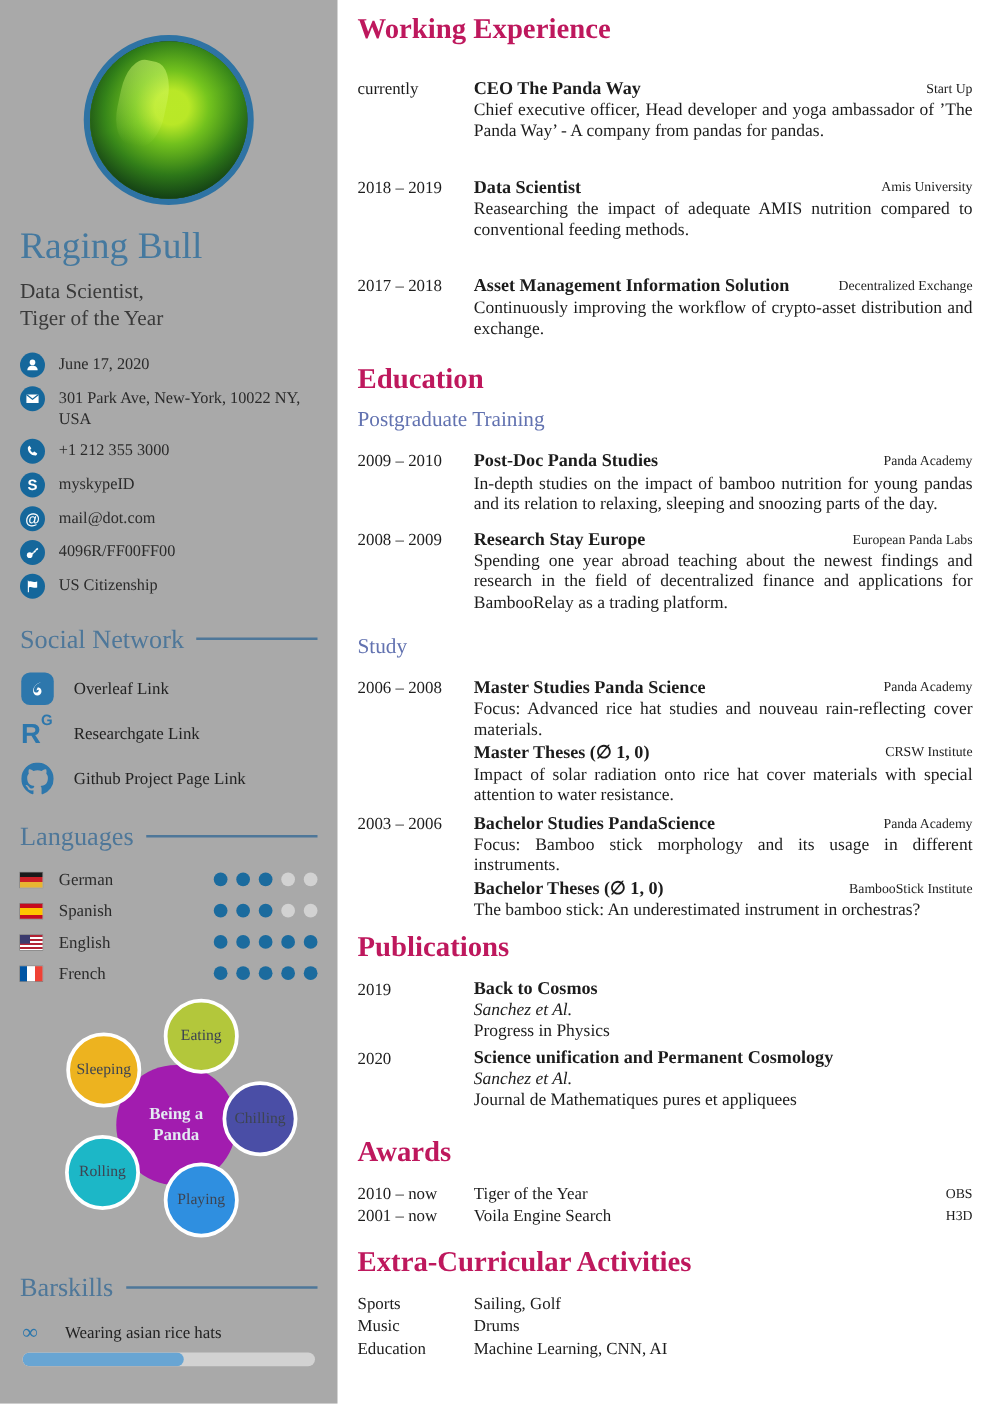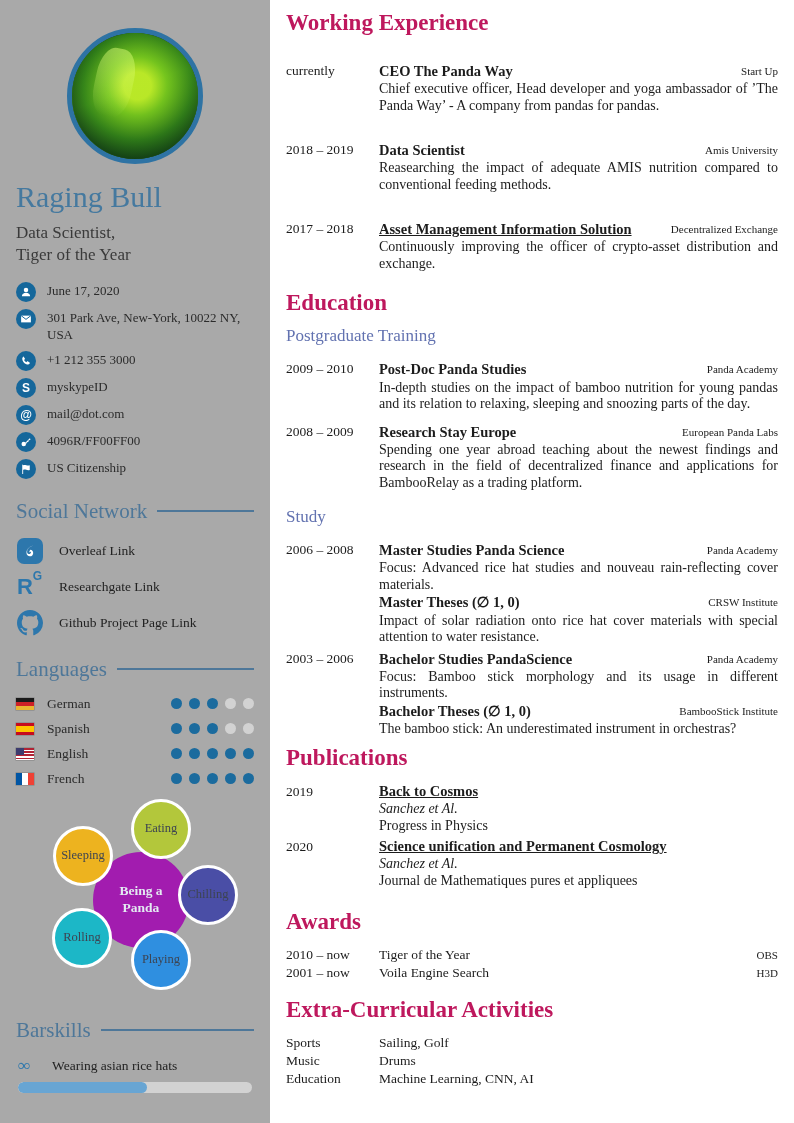--- a/index.html
+++ b/index.html
@@ -70,21 +70,21 @@
   .entry.we { margin-bottom:27px; }
   .period { font-size:13.5px; padding-top:1px; }
   .e-head { display:flex; align-items:flex-start; }
   .e-title { font-weight:bold; font-size:14.5px; flex:1; padding-right:12px; line-height:1.25; }
   .e-org { font-size:11px; white-space:nowrap; padding-top:3px; }
   .e-desc { font-size:14px; line-height:1.18; text-align:justify; margin-top:1px; }
   .gap-we { height:22px; }
   .sec-space { margin-top:18px; }
 
   .pub { display:grid; grid-template-columns:93px 1fr; margin-bottom:4px; }
-  .p-title { font-weight:bold; font-size:14.5px;text-decoration:underline; }
+  .p-title { font-weight:bold; font-size:14.5px; }
   .p-auth { font-style:italic; font-size:14px; margin-top:1px; }
   .p-journal { font-size:14px; margin-top:1px; }
 
   .aw { display:grid; grid-template-columns:93px 1fr auto; font-size:13.5px; margin-bottom:2px; }
   .aw .a-org { font-size:11px; padding-top:2px; }
 
   .xr { display:grid; grid-template-columns:93px 1fr; font-size:13.5px; margin-bottom:2px; }
 </style>
 </head>
 <body>
@@ -297,24 +297,24 @@
           <span class="e-org">Amis University</span>
         </div>
         <div class="e-desc">Reasearching the impact of adequate AMIS nutrition compared to conventional feeding methods.</div>
       </div>
     </div>
 
     <div class="entry we" style="margin-bottom:6px;">
       <div class="period">2017 – 2018</div>
       <div>
         <div class="e-head">
-          <span class="e-title" style="max-width:300px;text-decoration:underline;">Asset Management Information Solution</span>
+          <span class="e-title" style="max-width:300px;">Asset Management Information Solution</span>
           <span class="e-org">Decentralized Exchange</span>
         </div>
-        <div class="e-desc">Continuously improving the officer of crypto-asset distribution and exchange.</div>
+        <div class="e-desc">Continuously improving the workflow of crypto-asset distribution and exchange.</div>
       </div>
     </div>
 
     <h1 class="sec sec-space">Education</h1>
     <div class="subsec">Postgraduate Training</div>
 
     <div class="entry" style="margin-top:14px;">
       <div class="period">2009 – 2010</div>
       <div>
         <div class="e-head">

